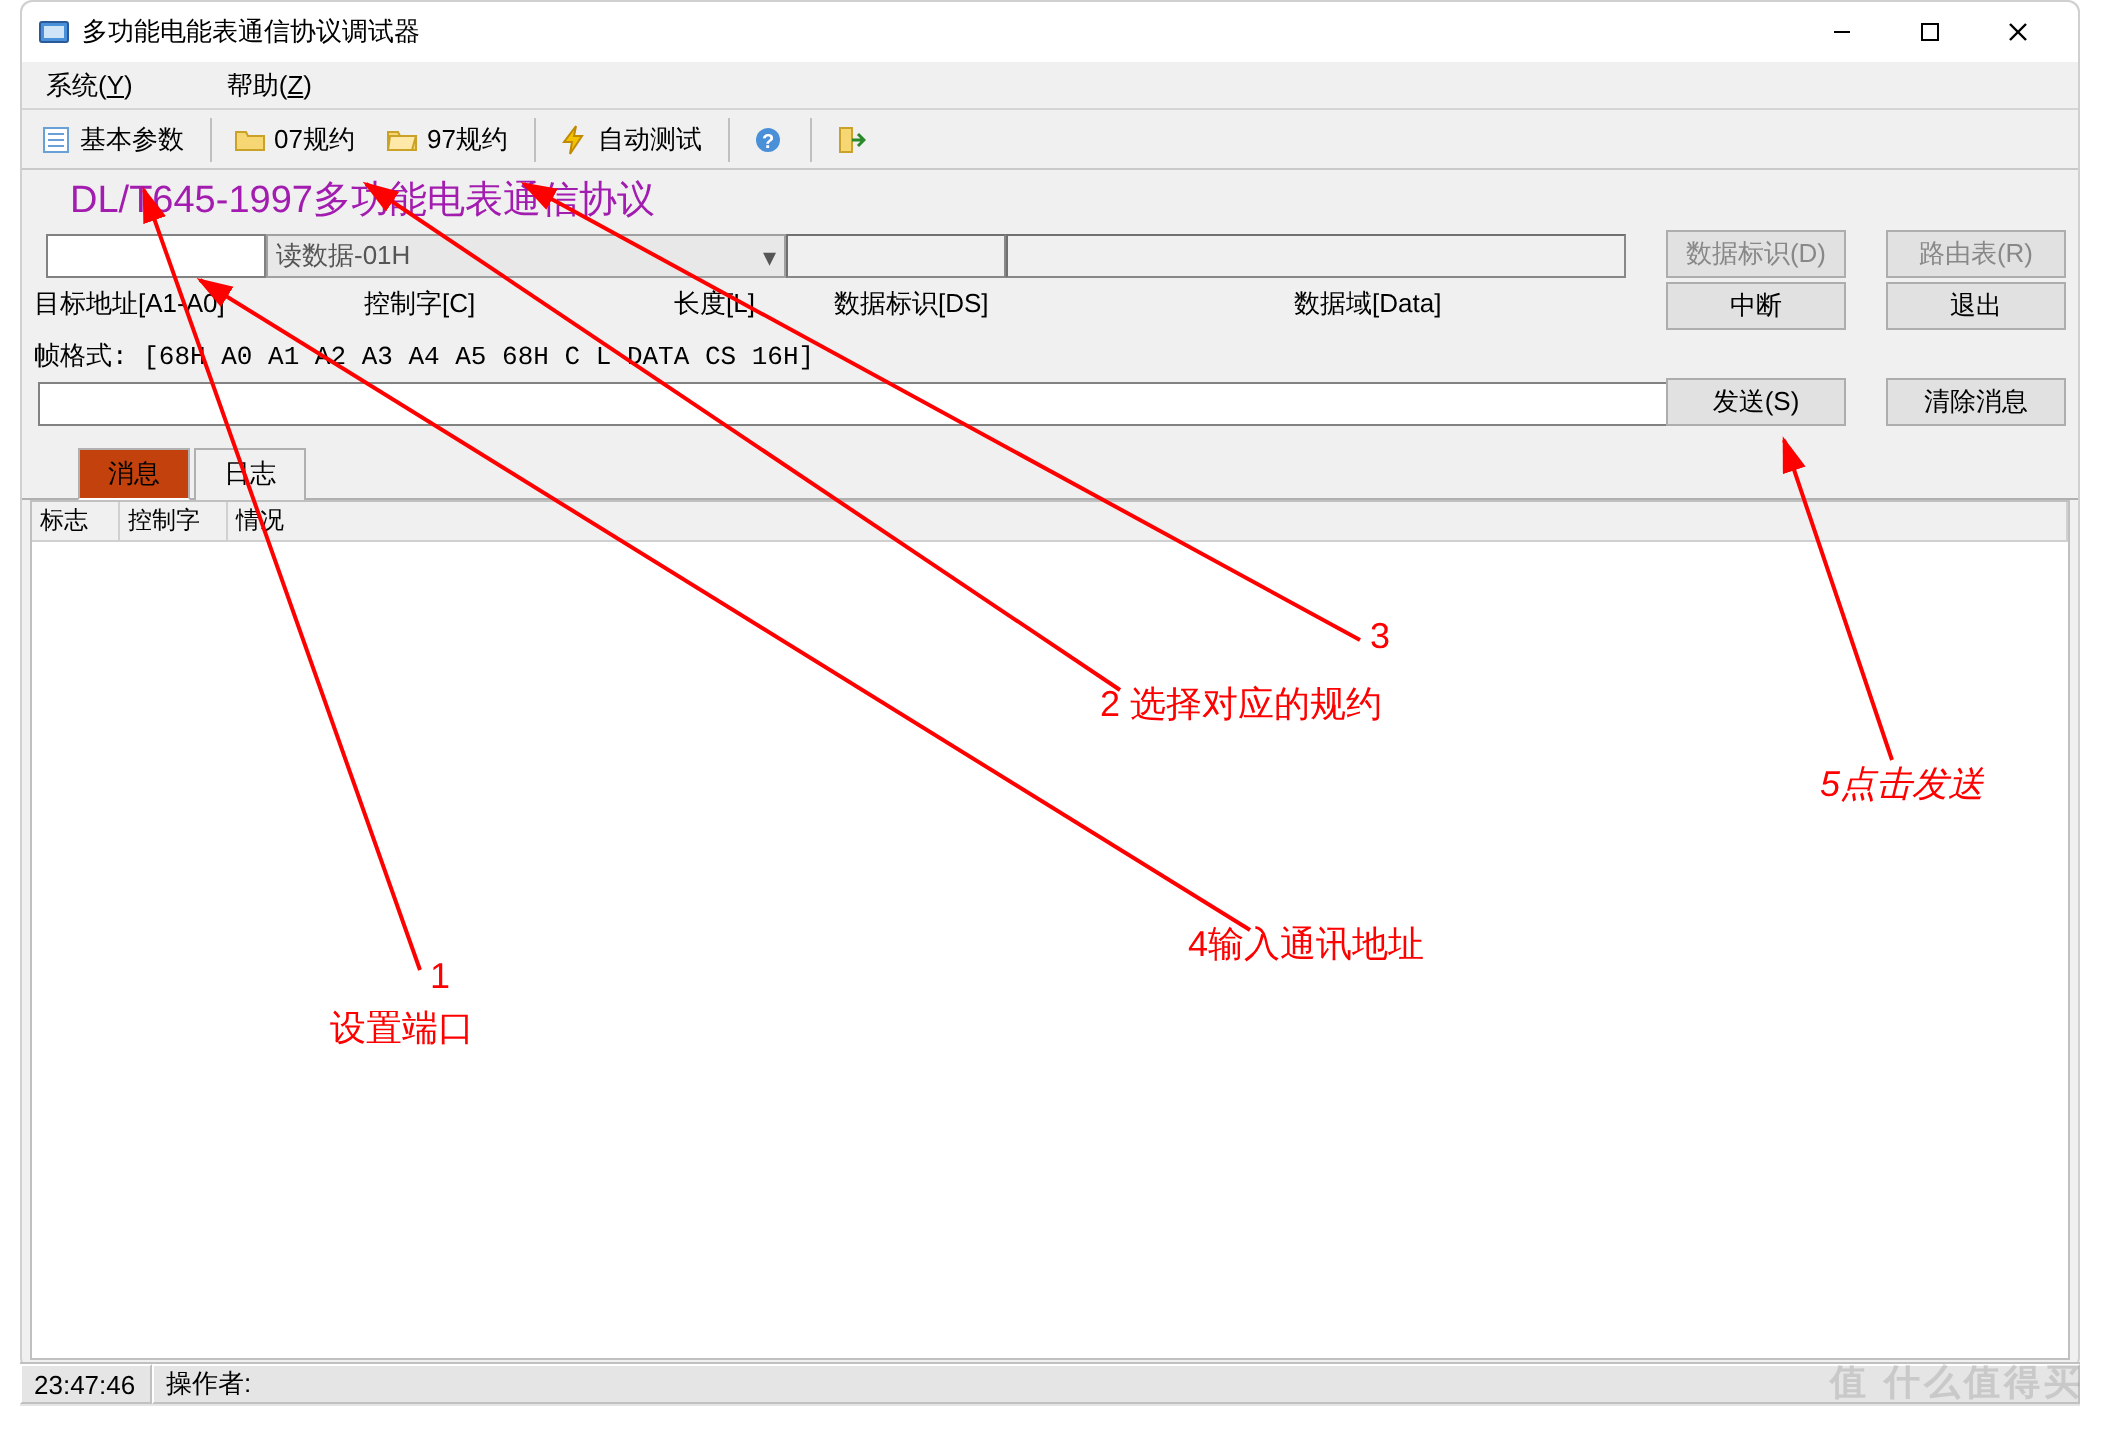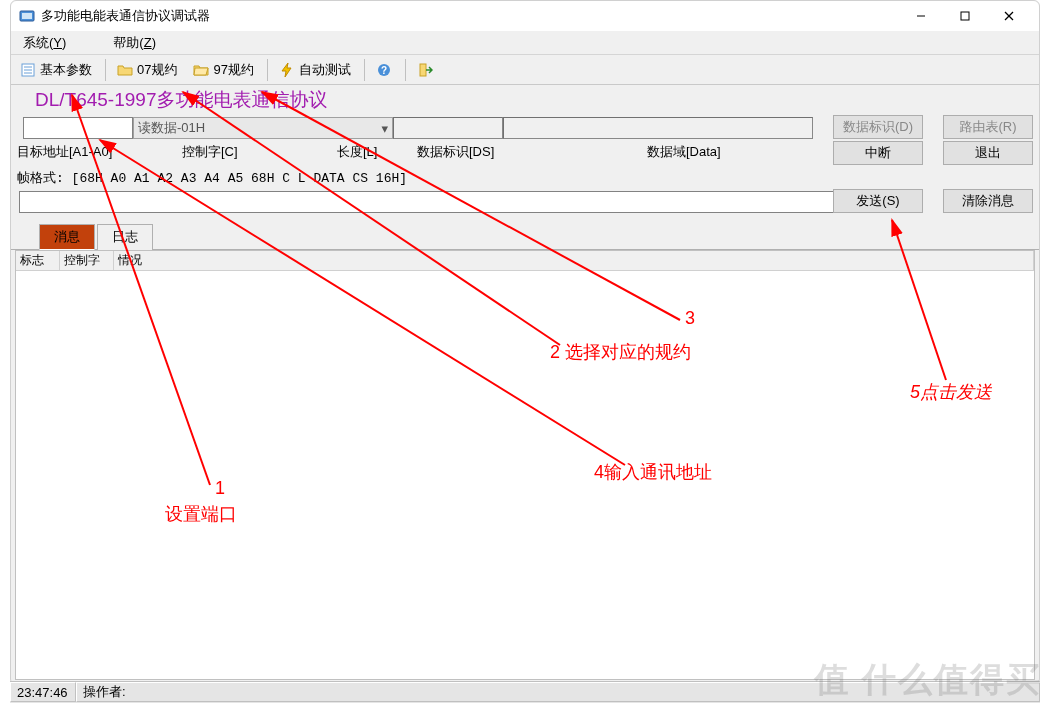--- a/index.html
+++ b/index.html
@@ -231,21 +231,21 @@
   .ann-svg {
     position: absolute;
     inset: 0;
     width: 1052px;
     height: 721px;
   }
   .watermark {
     position: absolute;
     right: 10px; bottom: 18px;
     color: rgba(120,120,120,0.25);
-    font-size: 34px;
+    font-size: 18px;
     font-weight: bold;
     letter-spacing: 2px;
   }
 </style>
 </head>
 <body>
 
 <div class="window">
 
   <div class="titlebar">

